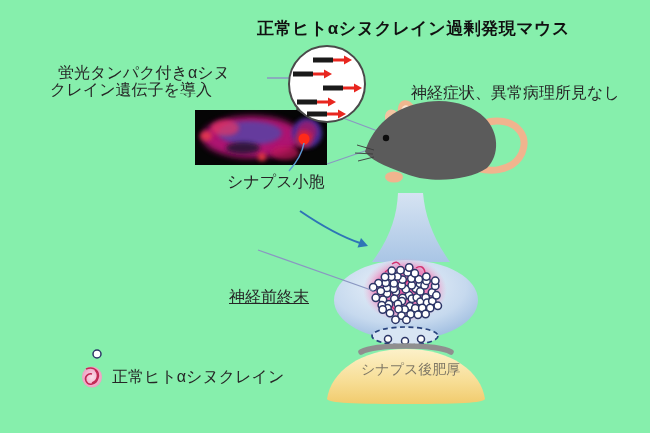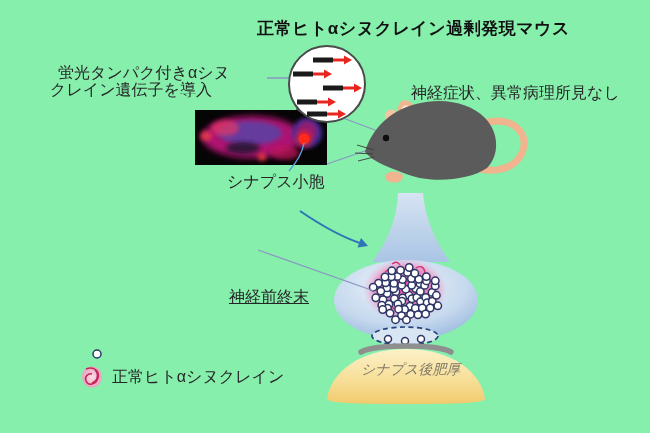--- a/index.html
+++ b/index.html
@@ -224,15 +224,15 @@
       </g>
     </g>
   </svg>
 
   <div class="t title" style="left:257px;top:19px;">正常ヒトαシヌクレイン過剰発現マウス</div>
   <div class="t" style="left:58px;top:64px;">蛍光タンパク付きαシヌ</div>
   <div class="t" style="left:50px;top:81px;">クレイン遺伝子を導入</div>
   <div class="t" style="left:411px;top:84px;">神経症状、異常病理所見なし</div>
   <div class="t" style="left:227px;top:173px;">シナプス小胞</div>
   <div class="t" style="left:229px;top:288px;text-decoration:underline;">神経前終末</div>
-  <div class="t postsyn" style="left:361px;top:361px;font-style:italic;">シナプス後肥厚</div>
+  <div class="t postsyn" style="left:361px;top:361px;">シナプス後肥厚</div>
   <div class="t" style="left:112px;top:368px;">正常ヒトαシヌクレイン</div>
 </div>
 
 </body></html>

